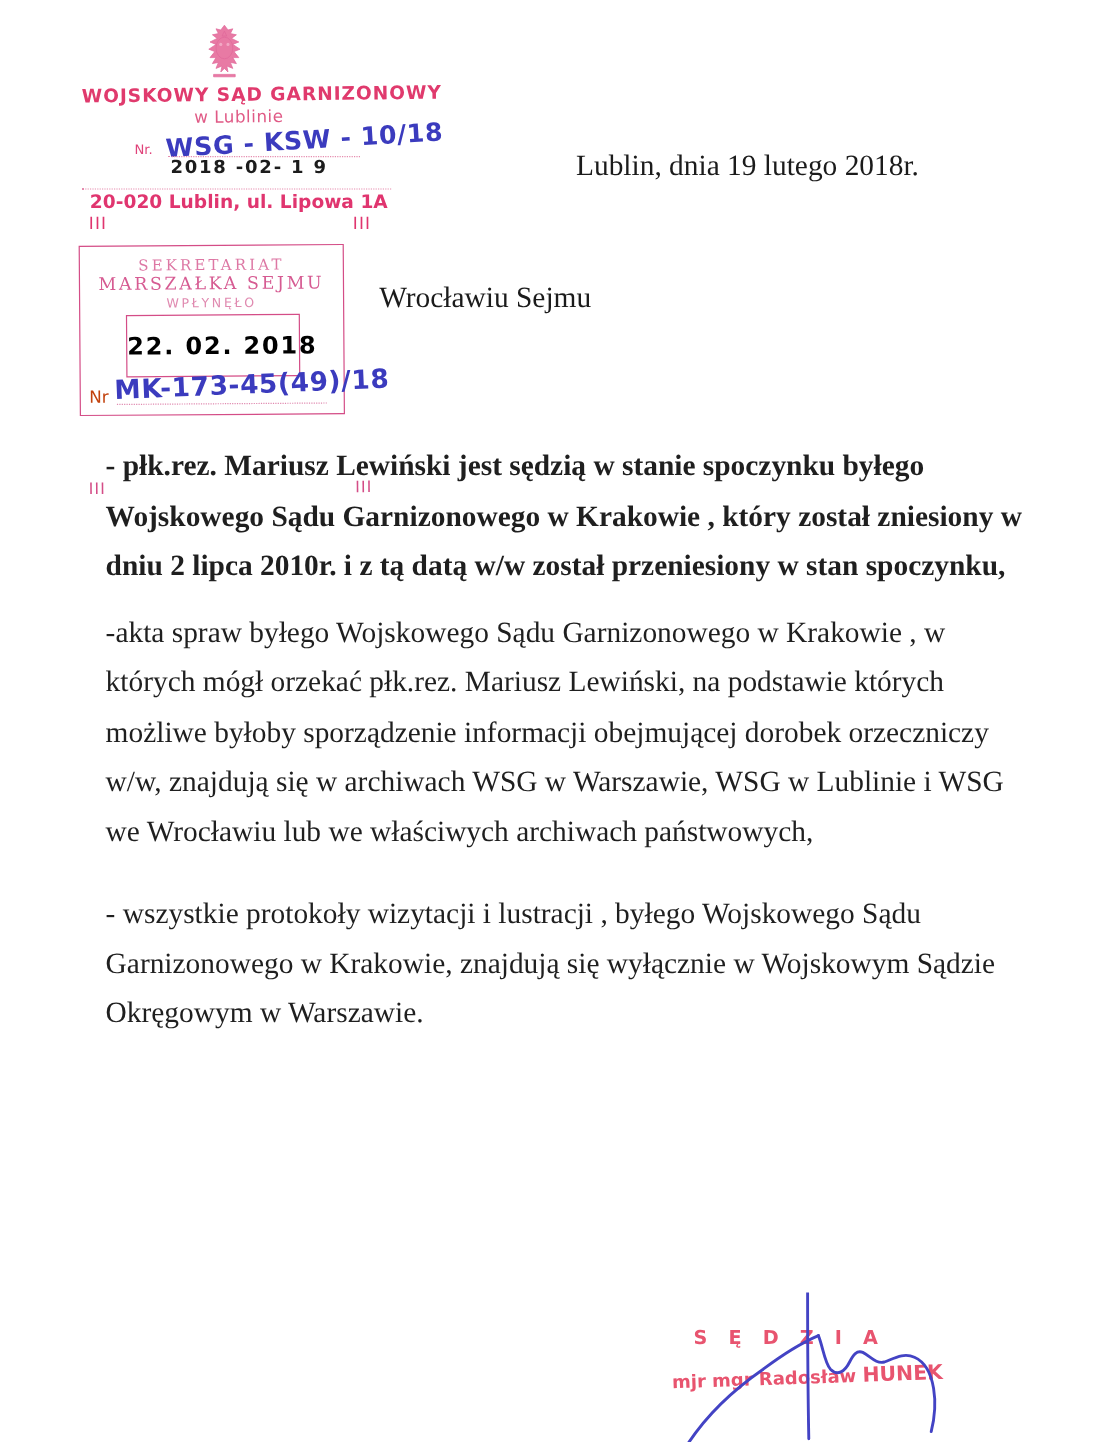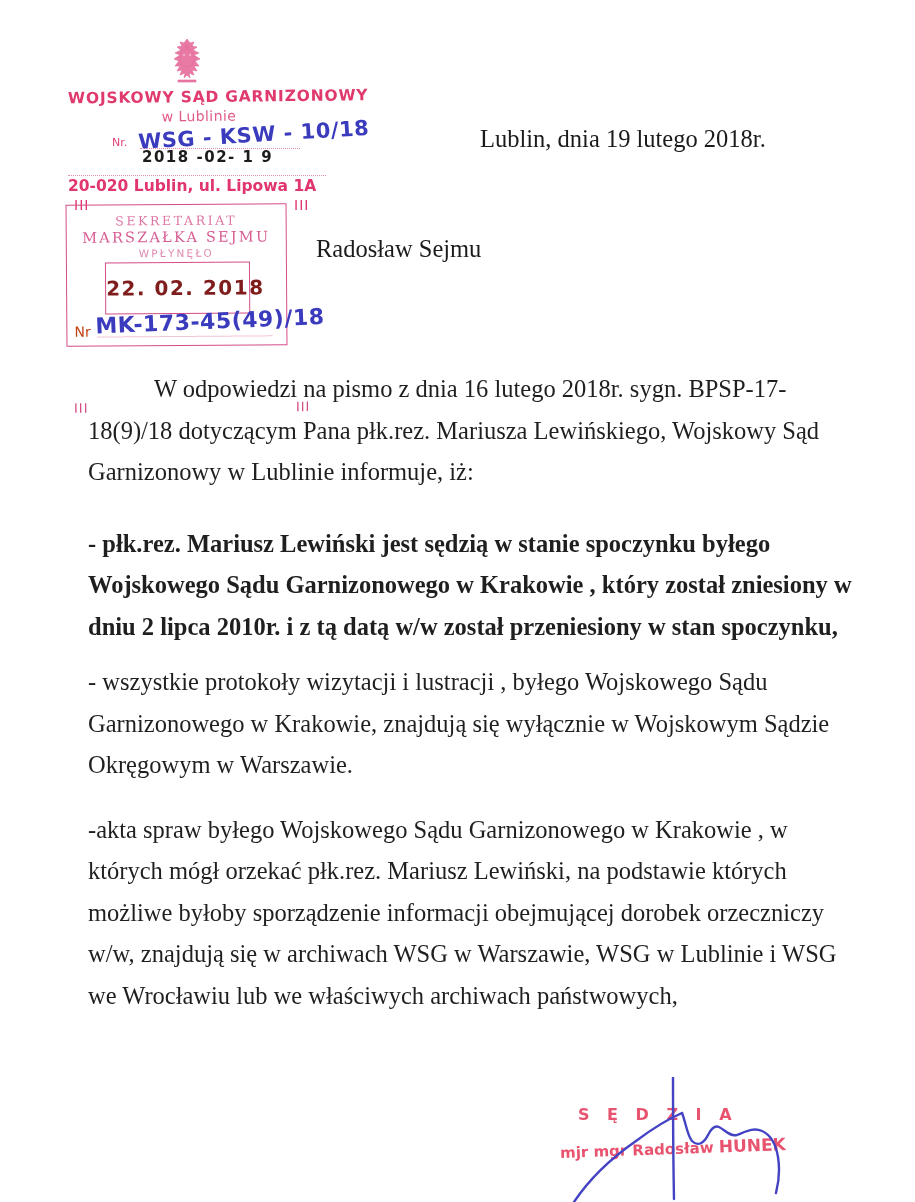--- a/index.html
+++ b/index.html
@@ -16,21 +16,21 @@
     width: 915px;
     height: 1202px;
     background: #ffffff;
     overflow: hidden;
   }
 
   
   #court-stamp {
     position: absolute;
     left: 62px;
-    top: 36px;
+    top: 18px;
     width: 268px;
     height: 170px;
     color: #d4336b;
   }
   #court-eagle {
     position: absolute;
     left: 102px;
     top: 0px;
     width: 46px;
     height: 50px;
@@ -106,20 +106,21 @@
     left: 6px;
     top: 139px;
     width: 258px;
     border-top: 1.5px dotted #e58cae;
   }
   .stamp-address {
     position: absolute;
     left: 6px;
     top: 141px;
     width: 262px;
+    text-align: center;
     font-family: "DejaVu Sans", sans-serif;
     font-size: 15.5px;
     font-weight: 600;
     color: #e0356f;
     white-space: nowrap;
   }
   .tick-left {
     position: absolute;
     left: 12px;
     top: 161px;
@@ -195,21 +196,21 @@
   }
   .sejm-date {
     position: absolute;
     left: 0;
     top: 13px;
     width: 143px;
     text-align: center;
     font-family: "DejaVu Sans", sans-serif;
     font-size: 20px;
     font-weight: 700;
-    color: #7f1d1d;
+    color: #000000;
     letter-spacing: 1.5px;
     white-space: nowrap;
   }
   .sejm-nr-label {
     position: absolute;
     left: 7px;
     top: 118px;
     font-family: "DejaVu Sans", sans-serif;
     font-size: 14px;
     color: #c2410c;
@@ -385,28 +386,27 @@
     <div class="sejm-dotted"></div>
     <div class="sejm-hand">MK-173-45(49)/18</div>
 
     <div class="sejm-tick-l">III</div>
     <div class="sejm-tick-r">III</div>
   </div>
 
   <div id="date-line">Lublin, dnia 19 lutego 2018r.</div>
 
   <div id="addressee">
-    <div>Radosław Sejmu</div>
+    <div>Wrocławiu Sejmu</div>
   </div>
 
   <div id="body-text">
-    <p class="para first">W odpowiedzi na pismo z dnia 16 lutego 2018r. sygn. BPSP-17-18(9)/18  dotyczącym Pana płk.rez. Mariusza Lewińskiego, Wojskowy Sąd Garnizonowy w Lublinie informuje, iż:</p>
     <p class="para p2">- płk.rez. Mariusz Lewiński jest sędzią w stanie spoczynku byłego Wojskowego Sądu Garnizonowego w Krakowie , który został zniesiony  w dniu 2 lipca 2010r. i z tą datą w/w został przeniesiony  w stan spoczynku,</p>
+    <p class="para p4">-akta spraw byłego Wojskowego Sądu Garnizonowego w Krakowie , w których mógł orzekać płk.rez. Mariusz Lewiński, na podstawie których możliwe byłoby sporządzenie informacji obejmującej dorobek orzeczniczy w/w, znajdują się w archiwach WSG w Warszawie, WSG w Lublinie i WSG we Wrocławiu lub we właściwych archiwach państwowych,</p>
     <p class="para">- wszystkie protokoły wizytacji i lustracji , byłego Wojskowego Sądu Garnizonowego w Krakowie, znajdują się wyłącznie w  Wojskowym Sądzie Okręgowym w Warszawie.</p>
-    <p class="para p4">-akta spraw byłego Wojskowego Sądu Garnizonowego w Krakowie , w których mógł orzekać płk.rez. Mariusz Lewiński, na podstawie których możliwe byłoby sporządzenie informacji obejmującej dorobek orzeczniczy w/w, znajdują się w archiwach WSG w Warszawie, WSG w Lublinie i WSG we Wrocławiu lub we właściwych archiwach państwowych,</p>
   </div>
 
   <div id="signature-block">
     <div class="sig-title">S Ę D Z I A</div>
     <div class="sig-name">
       <span>mjr mgr Radosław </span><span class="surname">HUNEK</span>
     </div>
     <div id="sig-scribble">
       <svg viewBox="0 0 330 125" xmlns="http://www.w3.org/2000/svg">
         <g fill="none" stroke="#4343c4" stroke-width="2.4" stroke-linecap="round" stroke-linejoin="round">

